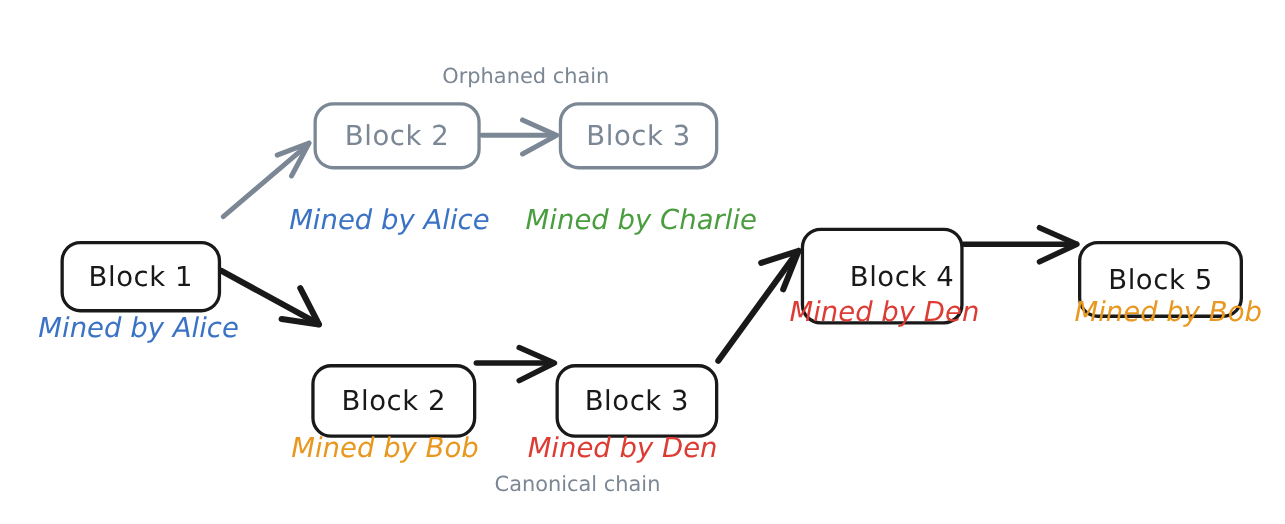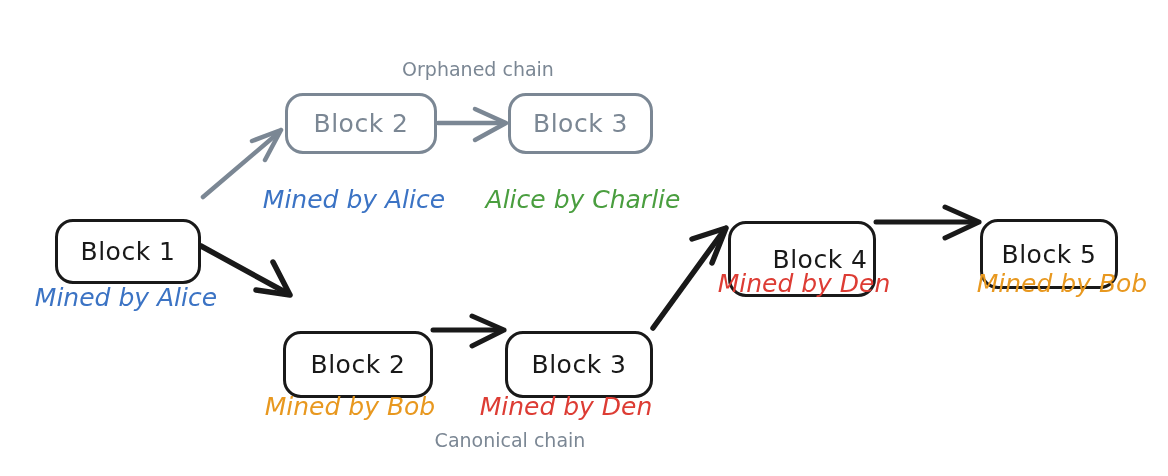--- a/index.html
+++ b/index.html
@@ -104,21 +104,21 @@
     <g>
       <path d="M 876 222 L 974 222" stroke="#191919" stroke-width="5" fill="none" stroke-linecap="round"></path>
       <path d="M 979 222 L 945 207 M 979 222 L 945 238" stroke="#191919" stroke-width="5" fill="none" stroke-linecap="round" stroke-linejoin="round"></path>
     </g>
   </svg>
 
   <div class="chain-caption" style="left:0; width:956px; top:58px;">
     <span>Orphaned chain</span>
   </div>
 
-  <div class="chain-caption" style="left:0; width:956px; top:429px;padding-left:32px;">
+  <div class="chain-caption" style="left:15px; width:956px; top:429px;padding-left:32px;">
     <span>Canonical chain</span>
   </div>
 
   <div class="block canonical" style="left:55px; top:184px; width:146px; height:65px;">
     <span class="block-label">Block 1</span>
   </div>
 
   <div class="block orphaned" style="left:285px; top:93px; width:152px; height:61px;">
     <span class="block-label">Block 2</span>
   </div>
@@ -128,38 +128,38 @@
   </div>
 
   <div class="block canonical" style="left:283px; top:296px; width:150px; height:67px;">
     <span class="block-label">Block 2</span>
   </div>
 
   <div class="block canonical" style="left:505px; top:296px; width:148px; height:67px;">
     <span class="block-label">Block 3</span>
   </div>
 
-  <div class="block canonical" style="left:728px; top:186px; width:148px; height:76px;padding-left:36px;">
+  <div class="block canonical" style="left:728px; top:172px; width:148px; height:88px;padding-left:36px;">
     <span class="block-label">Block 4</span>
   </div>
 
-  <div class="block canonical" style="left:980px; top:184px; width:138px; height:70px;justify-content:center;">
+  <div class="block canonical" style="left:980px; top:184px; width:150px; height:70px;justify-content:center;">
     <span class="block-label">Block 5</span>
   </div>
 
   <div class="miner" style="left:-74px; width:400px; top:283px; color:#3b73c4;">
     <span>Mined by Alice</span>
   </div>
 
   <div class="miner" style="left:154px; width:400px; top:185px; color:#3b73c4;">
     <span>Mined by Alice</span>
   </div>
 
   <div class="miner" style="left:383px; width:400px; top:185px; color:#4a9e3f;">
-    <span>Alice by Charlie</span>
+    <span>Mined by Charlie</span>
   </div>
 
   <div class="miner" style="left:150px; width:400px; top:392px; color:#e8981f;">
     <span>Mined by Bob</span>
   </div>
 
   <div class="miner" style="left:366px; width:400px; top:392px; color:#dd3c34;">
     <span>Mined by Den</span>
   </div>
 

